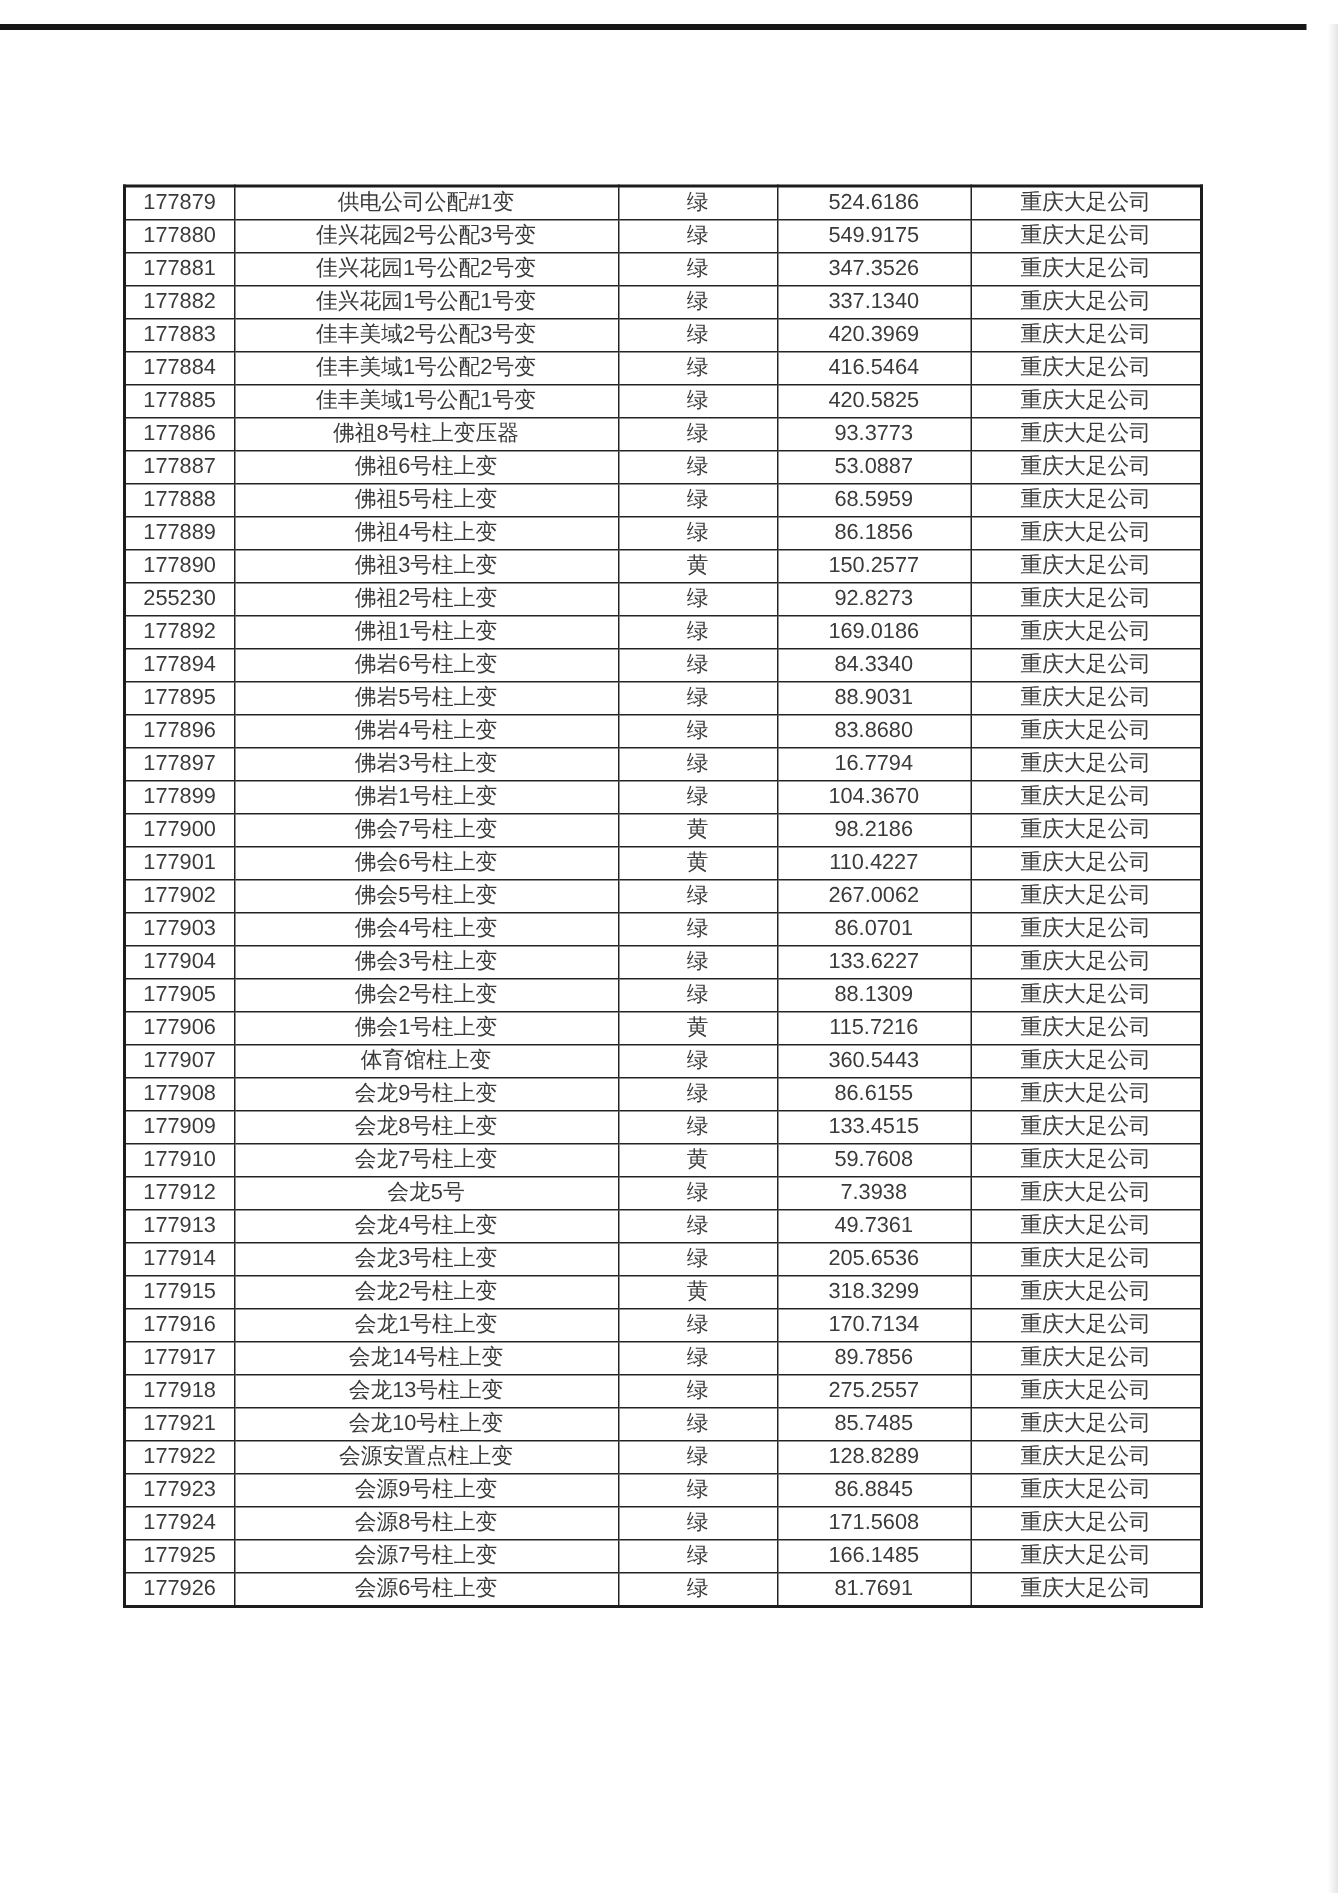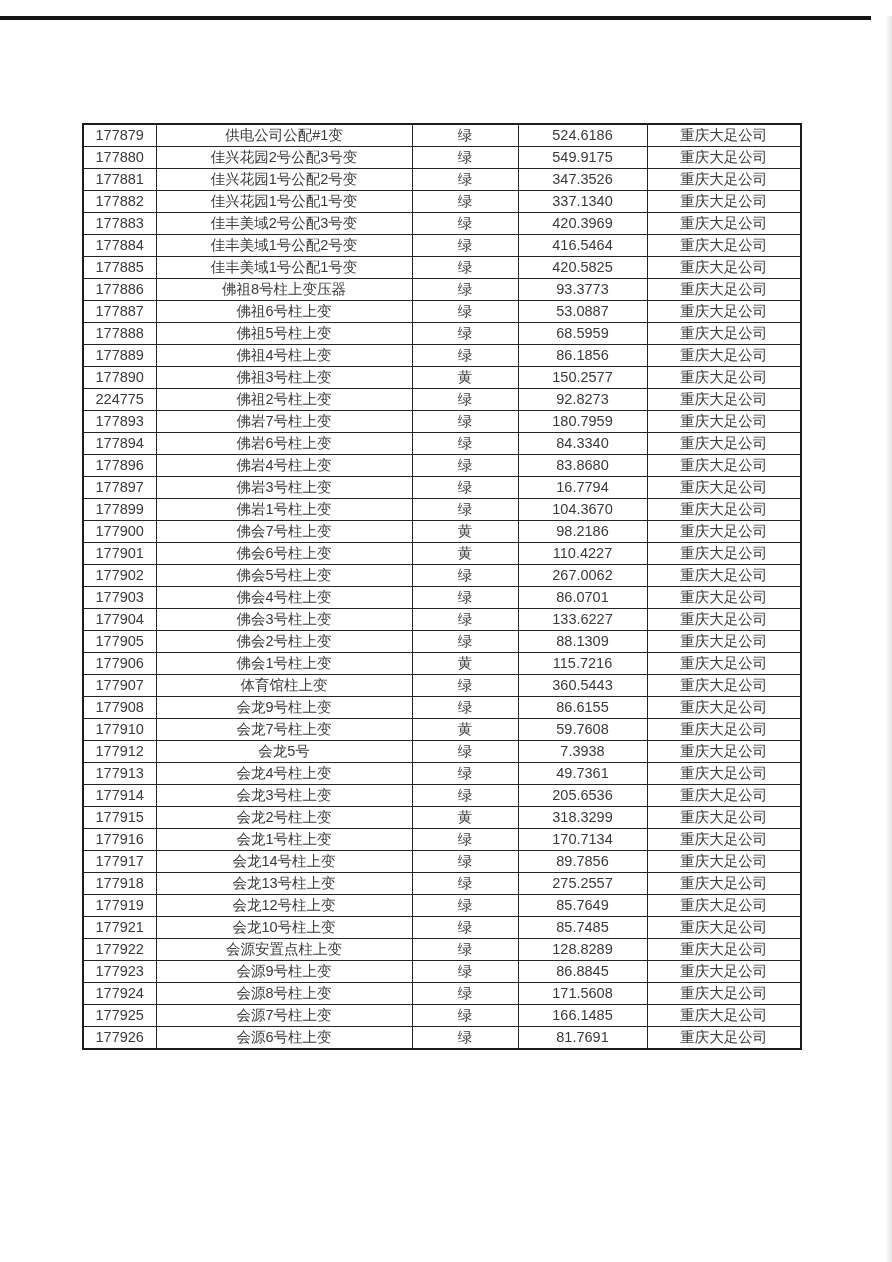--- a/index.html
+++ b/index.html
@@ -158,44 +158,51 @@
 
     <tr>
       <td>177890</td>
       <td>佛祖3号柱上变</td>
       <td>黄</td>
       <td>150.2577</td>
       <td>重庆大足公司</td>
     </tr>
 
     <tr>
-      <td>224775</td>
+      <td>255230</td>
       <td>佛祖2号柱上变</td>
       <td>绿</td>
       <td>92.8273</td>
       <td>重庆大足公司</td>
     </tr>
 
-
-    <tr>
-      <td>177893</td>
-      <td>佛岩7号柱上变</td>
-      <td>绿</td>
-      <td>180.7959</td>
-      <td>重庆大足公司</td>
-    </tr>
+    <tr>
+      <td>177892</td>
+      <td>佛祖1号柱上变</td>
+      <td>绿</td>
+      <td>169.0186</td>
+      <td>重庆大足公司</td>
+    </tr>
+
 
     <tr>
       <td>177894</td>
       <td>佛岩6号柱上变</td>
       <td>绿</td>
       <td>84.3340</td>
       <td>重庆大足公司</td>
     </tr>
 
+    <tr>
+      <td>177895</td>
+      <td>佛岩5号柱上变</td>
+      <td>绿</td>
+      <td>88.9031</td>
+      <td>重庆大足公司</td>
+    </tr>
 
     <tr>
       <td>177896</td>
       <td>佛岩4号柱上变</td>
       <td>绿</td>
       <td>83.8680</td>
       <td>重庆大足公司</td>
     </tr>
 
     <tr>
@@ -280,20 +287,27 @@
     </tr>
 
     <tr>
       <td>177908</td>
       <td>会龙9号柱上变</td>
       <td>绿</td>
       <td>86.6155</td>
       <td>重庆大足公司</td>
     </tr>
 
+    <tr>
+      <td>177909</td>
+      <td>会龙8号柱上变</td>
+      <td>绿</td>
+      <td>133.4515</td>
+      <td>重庆大足公司</td>
+    </tr>
 
     <tr>
       <td>177910</td>
       <td>会龙7号柱上变</td>
       <td>黄</td>
       <td>59.7608</td>
       <td>重庆大足公司</td>
     </tr>
 
 
@@ -346,27 +360,20 @@
     </tr>
 
     <tr>
       <td>177918</td>
       <td>会龙13号柱上变</td>
       <td>绿</td>
       <td>275.2557</td>
       <td>重庆大足公司</td>
     </tr>
 
-    <tr>
-      <td>177919</td>
-      <td>会龙12号柱上变</td>
-      <td>绿</td>
-      <td>85.7649</td>
-      <td>重庆大足公司</td>
-    </tr>
 
 
     <tr>
       <td>177921</td>
       <td>会龙10号柱上变</td>
       <td>绿</td>
       <td>85.7485</td>
       <td>重庆大足公司</td>
     </tr>
 

